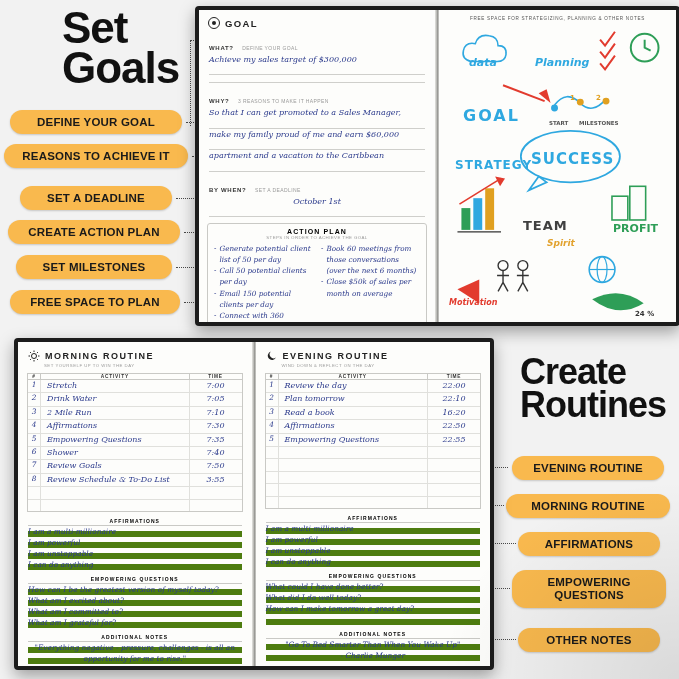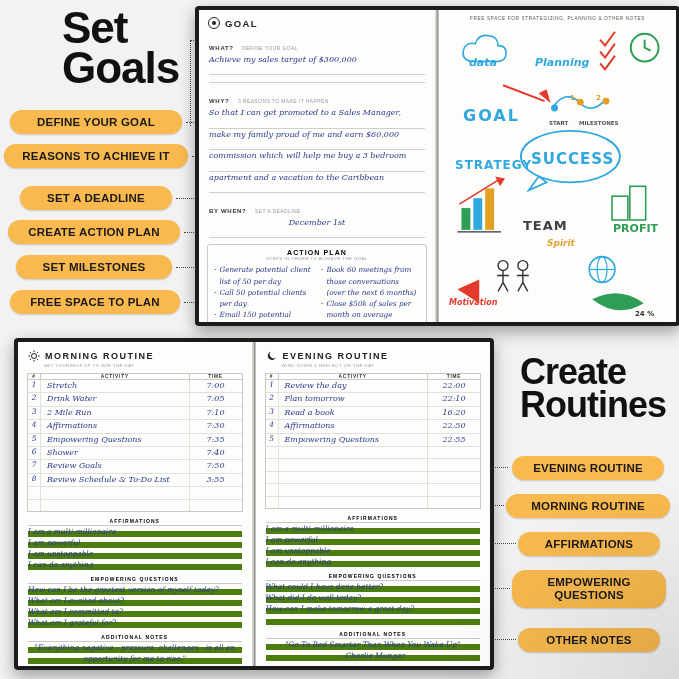--- a/index.html
+++ b/index.html
@@ -231,28 +231,27 @@
         <span class="hint">DEFINE YOUR GOAL</span>
         <div class="hw ruled">Achieve my sales target of $300,000</div>
         <div class="ruled2" style="height:8px;"></div>
       </div>
 
       <div class="field" style="margin-top:6px;">
         <span class="lbl">WHY?</span>
         <span class="hint">3 REASONS TO MAKE IT HAPPEN</span>
         <div class="hw ruled">So that I can get promoted to a Sales Manager,</div>
         <div class="hw ruled">make my family proud of me and earn $60,000</div>
-        <div class="hw ruled">commission which will help me buy a 3 bedroom</div>
         <div class="hw ruled">apartment and a vacation to the Caribbean</div>
       </div>
 
       <div class="field" style="margin-top:6px;">
         <span class="lbl">BY WHEN?</span>
         <span class="hint">SET A DEADLINE</span>
-        <div class="hw ruled" style="text-align:center;">December 1st</div>
+        <div class="hw ruled" style="text-align:center;">October 1st</div>
       </div>
 
       <div class="ap-box">
         <div class="ap-title">ACTION PLAN</div>
         <div class="ap-sub">STEPS IN ORDER TO ACHIEVE THE GOAL</div>
         <div class="ap-cols">
           <div class="ap-col">
             <div class="ap-item">
                 <span class="bul">-</span>
                 <span class="hw" style="font-size:7.2px;">Generate potential client list of 50 per day</span>

